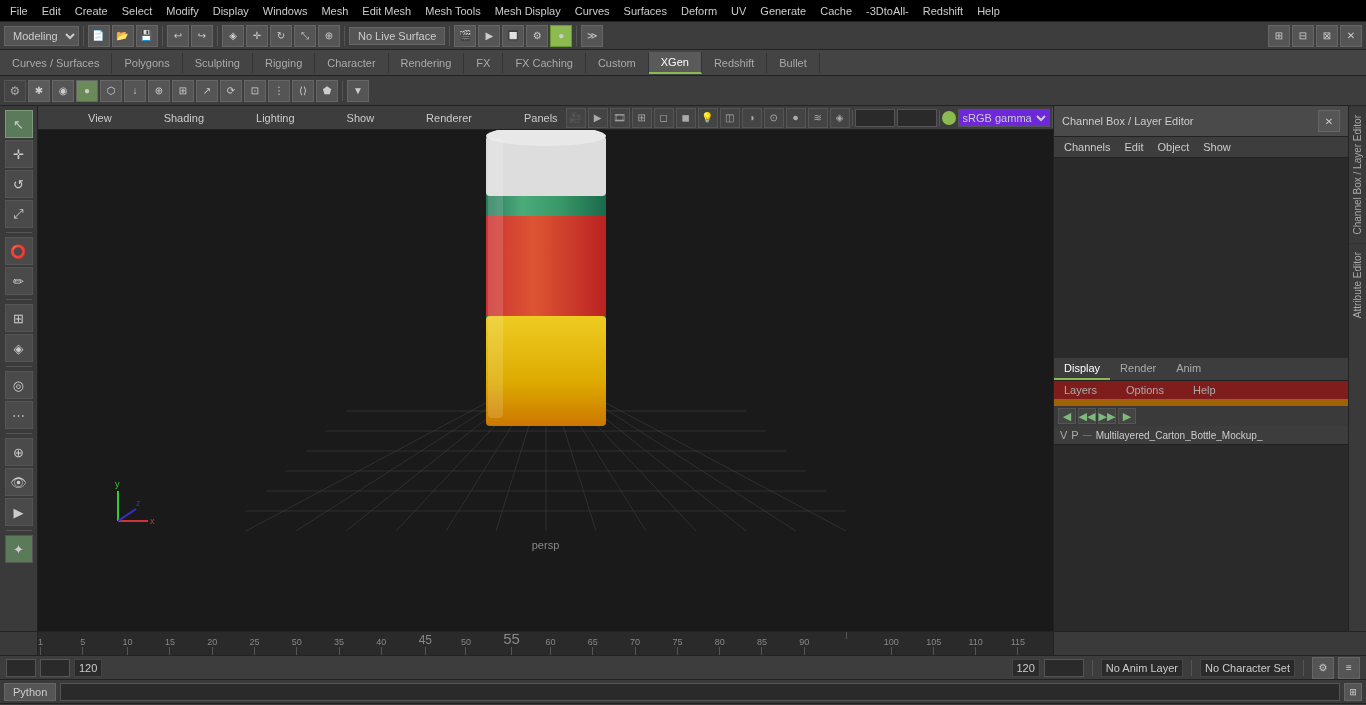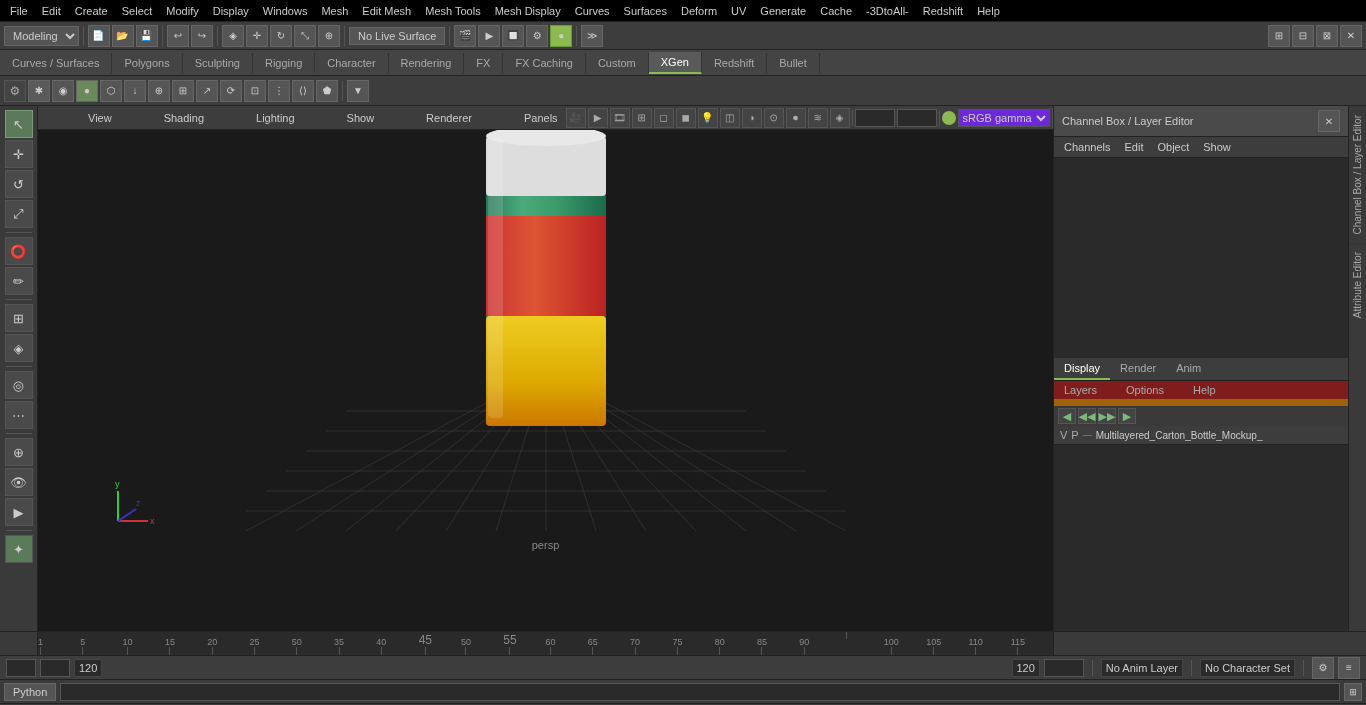--- a/index.html
+++ b/index.html
@@ -428,21 +428,21 @@
         </div>
         <div style="position: absolute; display: flex; flex-direction: column; align-items: center; bottom: 0px; left: 37.5%;">
           <div style="font-size: 12px; color: rgb(136, 136, 136); white-space: nowrap; margin-top: 21px;">45</div>
           <div style="width: 1px; background: rgb(85, 85, 85); height: 8px;"></div>
         </div>
         <div style="position: absolute; display: flex; flex-direction: column; align-items: center; bottom: 0px; left: 41.6667%;">
           <div style="font-size: 9px; color: rgb(136, 136, 136); white-space: nowrap;">50</div>
           <div style="width: 1px; background: rgb(85, 85, 85); height: 8px;"></div>
         </div>
         <div style="position: absolute; display: flex; flex-direction: column; align-items: center; bottom: 0px; left: 45.8333%;">
-          <div style="font-size: 12px; color: rgb(136, 136, 136); white-space: nowrap;">55</div>
+          <div style="font-size: 15px; color: rgb(136, 136, 136); white-space: nowrap;">55</div>
           <div style="width: 1px; background: rgb(85, 85, 85); height: 8px;"></div>
         </div>
         <div style="position: absolute; display: flex; flex-direction: column; align-items: center; bottom: 0px; left: 50%;">
           <div style="font-size: 9px; color: rgb(136, 136, 136); white-space: nowrap;">60</div>
           <div style="width: 1px; background: rgb(85, 85, 85); height: 8px;"></div>
         </div>
         <div style="position: absolute; display: flex; flex-direction: column; align-items: center; bottom: 0px; left: 54.1667%;">
           <div style="font-size: 9px; color: rgb(136, 136, 136); white-space: nowrap;">65</div>
           <div style="width: 1px; background: rgb(85, 85, 85); height: 8px;"></div>
         </div>

